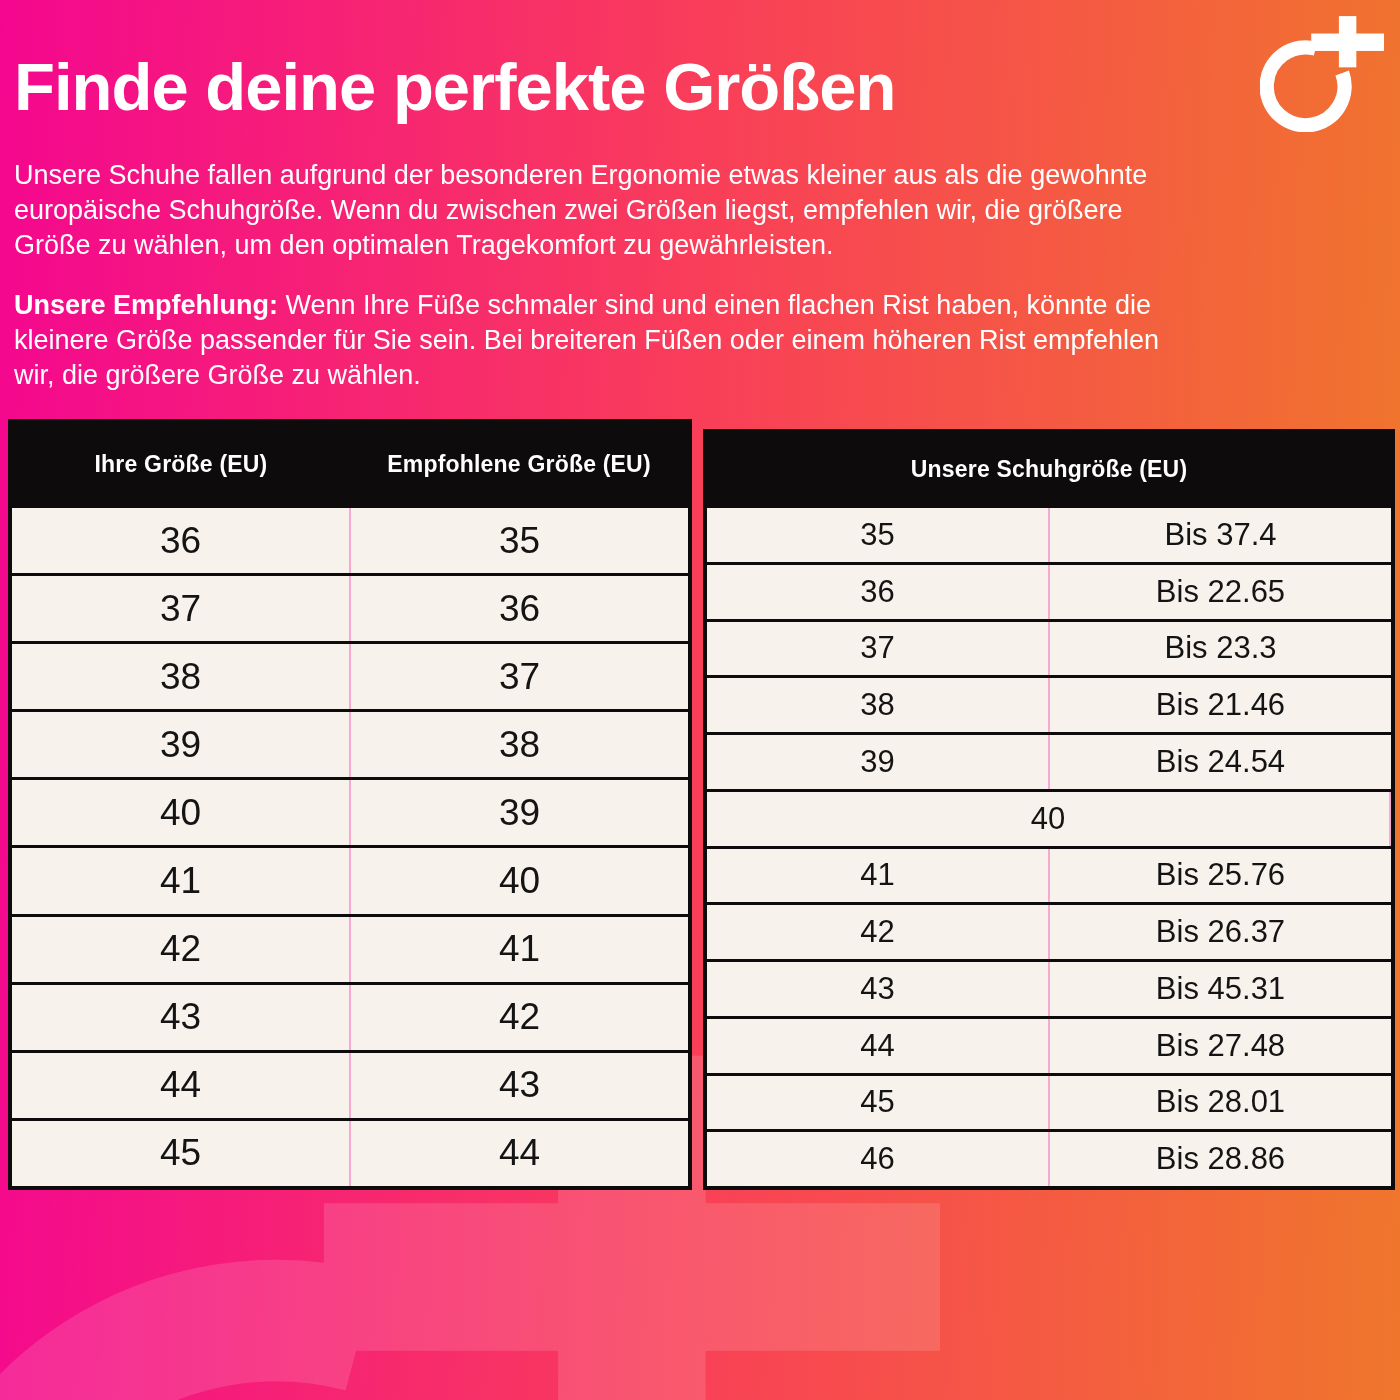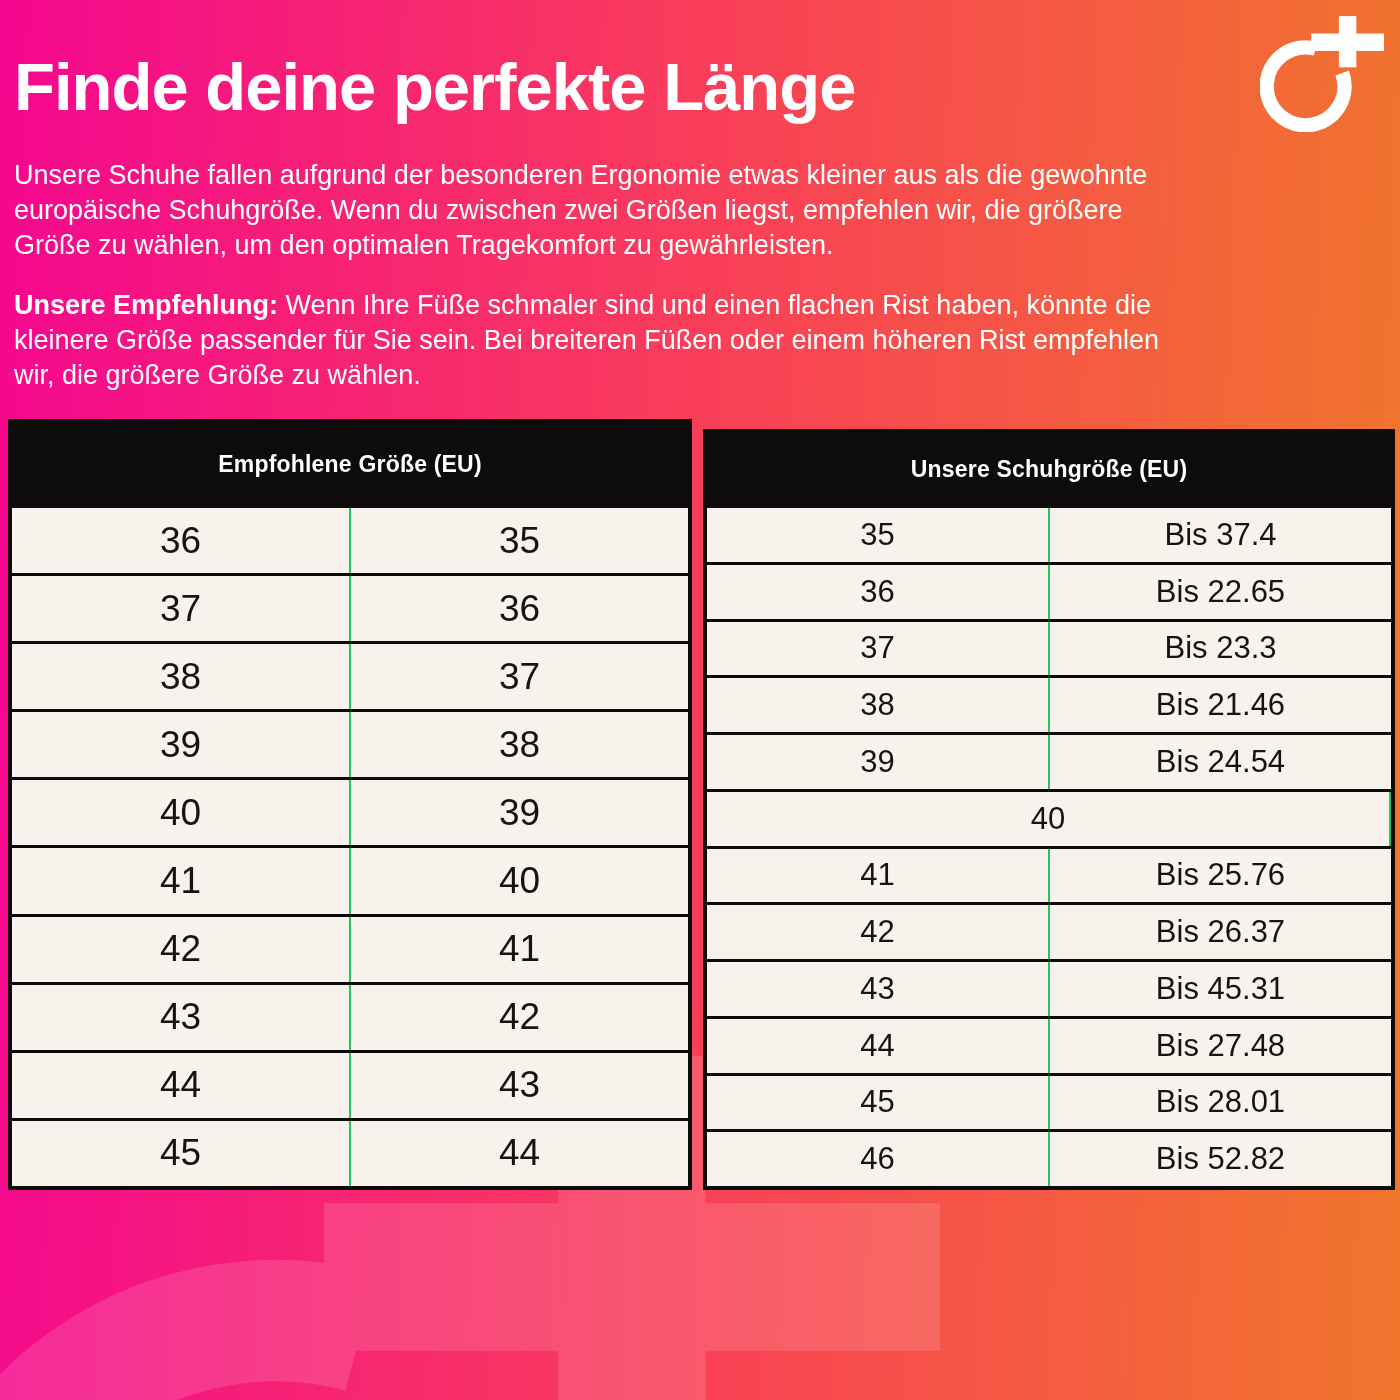--- a/index.html
+++ b/index.html
@@ -38,21 +38,21 @@
   .thead{
     display:flex;background:#0d0b0c;color:#fff;
     align-items:center;flex:0 0 auto;
   }
   .tbl-left .thead{height:82px;}
   .tbl-right .thead{height:72px;}
   .th{
     flex:1 1 50%;text-align:center;font-weight:800;font-size:23px;letter-spacing:0.2px;
   }
   .trow{
-    display:flex;flex:1 1 0;background:#22c55e;
+    display:flex;flex:1 1 0;background:#f9a8d4;
     margin-top:3px;
   }
   .td{
     flex:1 1 50%;display:flex;align-items:center;justify-content:center;
     background:#f8f2ed;color:#141414;
   }
   .td.first{margin-right:2px;}
   .tbl-left .td{font-size:37px;}
   .tbl-right .td{font-size:31px;}
 </style>
@@ -66,36 +66,37 @@
     <rect x="50" y="17" width="71" height="17" fill="#ffffff"></rect>
     <rect x="77" y="0" width="17" height="50" fill="#ffffff"></rect>
   </svg>
 
   <svg class="logo" viewBox="0 0 121 113" xmlns="http://www.w3.org/2000/svg" aria-hidden="true">
     <path d="M 54.3 31.8 A 38 38 0 1 0 80.2 55.5" fill="none" stroke="#ffffff" stroke-width="14"></path>
     <rect x="50" y="17" width="71" height="17" fill="#ffffff"></rect>
     <rect x="77" y="0" width="17" height="50" fill="#ffffff"></rect>
   </svg>
 
-  <div class="title">Finde deine perfekte Länge</div>
+  <div class="title">Finde deine perfekte Größen</div>
 
   <div class="para reco">
     <div><span class="b">Unsere Empfehlung:</span><span> Wenn Ihre Füße schmaler sind und einen flachen Rist haben, könnte die</span></div>
     <div>kleinere Größe passender für Sie sein. Bei breiteren Füßen oder einem höheren Rist empfehlen</div>
     <div>wir, die größere Größe zu wählen.</div>
   </div>
 
   <div class="para intro">
     <div>Unsere Schuhe fallen aufgrund der besonderen Ergonomie etwas kleiner aus als die gewohnte</div>
     <div>europäische Schuhgröße. Wenn du zwischen zwei Größen liegst, empfehlen wir, die größere</div>
     <div>Größe zu wählen, um den optimalen Tragekomfort zu gewährleisten.</div>
   </div>
 
   <div class="tbl tbl-left">
     <div class="thead">
+      <div class="th">Ihre Größe (EU)</div>
       <div class="th">Empfohlene Größe (EU)</div>
     </div>
     <div class="trow">
         <div class="td first">36</div>
         <div class="td">35</div>
       </div>
     <div class="trow">
         <div class="td first">37</div>
         <div class="td">36</div>
       </div>
@@ -175,18 +176,18 @@
     <div class="trow">
         <div class="td first">44</div>
         <div class="td">Bis 27.48</div>
       </div>
     <div class="trow">
         <div class="td first">45</div>
         <div class="td">Bis 28.01</div>
       </div>
     <div class="trow">
         <div class="td first">46</div>
-        <div class="td">Bis 52.82</div>
+        <div class="td">Bis 28.86</div>
       </div>
   </div>
 
 
 </div>
 
 </body></html>

